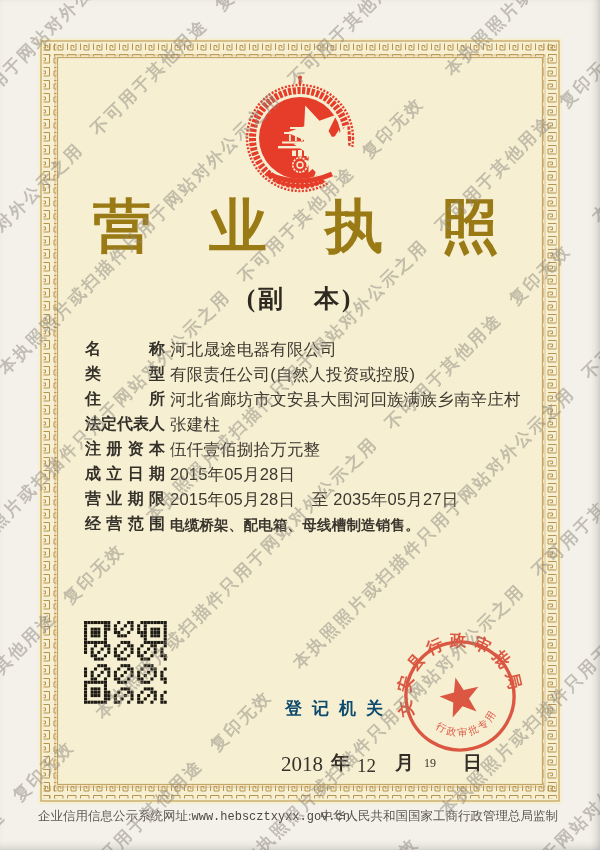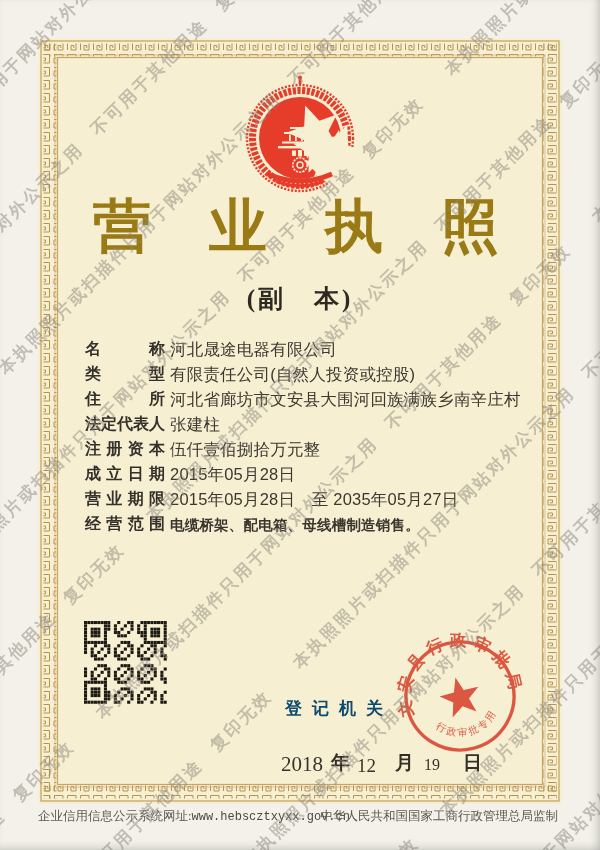--- a/index.html
+++ b/index.html
@@ -60,21 +60,21 @@
     font-weight:bold;font-size:17px;letter-spacing:10px;color:#0c4a6e;white-space:nowrap;
   }
   .seal{position:absolute;left:390px;top:626px;width:140px;height:140px;}
   .date-row{position:absolute;left:0;top:0;width:600px;height:0;
     font-family:"Liberation Serif","DejaVu Serif",serif;color:#38332b;}
   .date-row span{position:absolute;white-space:nowrap;}
   .d-year{left:281px;top:752px;font-size:21px;}
   .d-ylab{left:331px;top:750px;font-size:19px;font-weight:bold;font-family:"Liberation Sans","DejaVu Sans",sans-serif;color:#332f28;}
   .d-month{left:357px;top:755px;font-size:19px;}
   .d-mlab{left:395px;top:750px;font-size:19px;font-weight:bold;font-family:"Liberation Sans","DejaVu Sans",sans-serif;color:#332f28;}
-  .d-day{left:424px;top:756px;font-size:16px;}
+  .d-day{left:424px;top:756px;font-size:12px;}
   .d-dlab{left:463px;top:750px;font-size:19px;font-weight:bold;font-family:"Liberation Sans","DejaVu Sans",sans-serif;color:#332f28;}
   .footer{position:absolute;left:0;top:808px;width:600px;font-size:12.5px;color:#5d5952;}
   .footer-left{position:absolute;left:38px;top:0;font-family:"Liberation Serif","DejaVu Serif",serif;}
   .footer-left .url{font-family:"Liberation Mono","DejaVu Sans Mono",monospace;font-size:12px;color:#4c4840;}
   .footer-right{position:absolute;right:42px;top:0;font-family:"Liberation Serif","DejaVu Serif",serif;}
   
   .watermark{
     position:absolute;inset:0;z-index:40;overflow:hidden;pointer-events:none;
   }
   .wm-inner{

